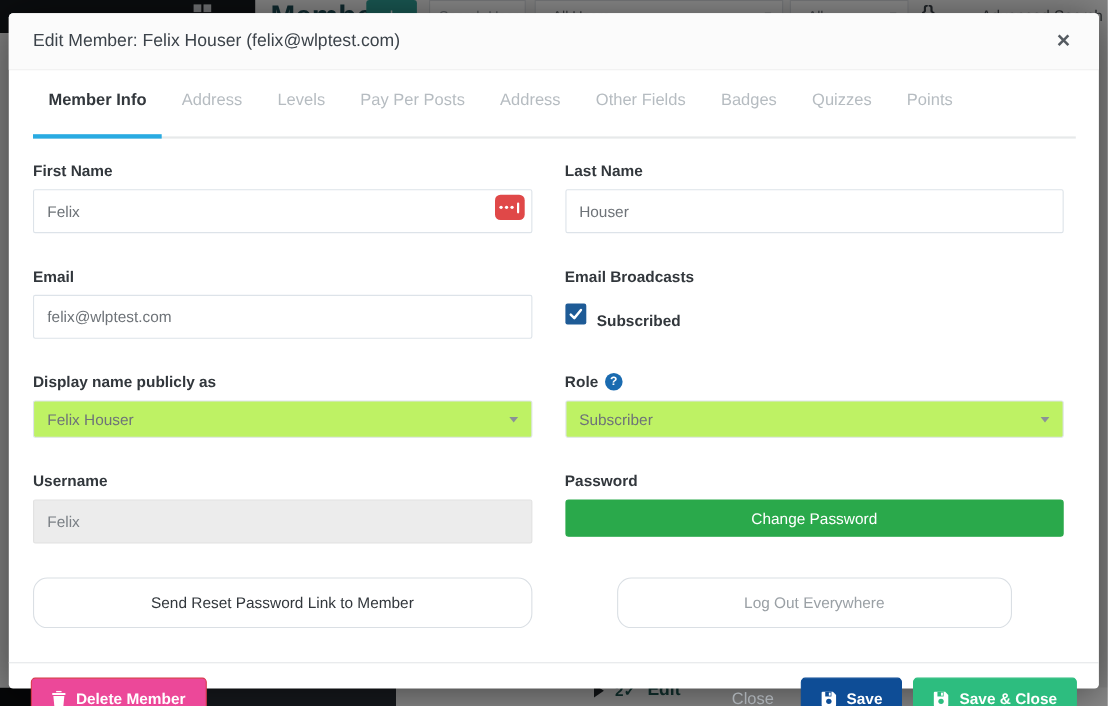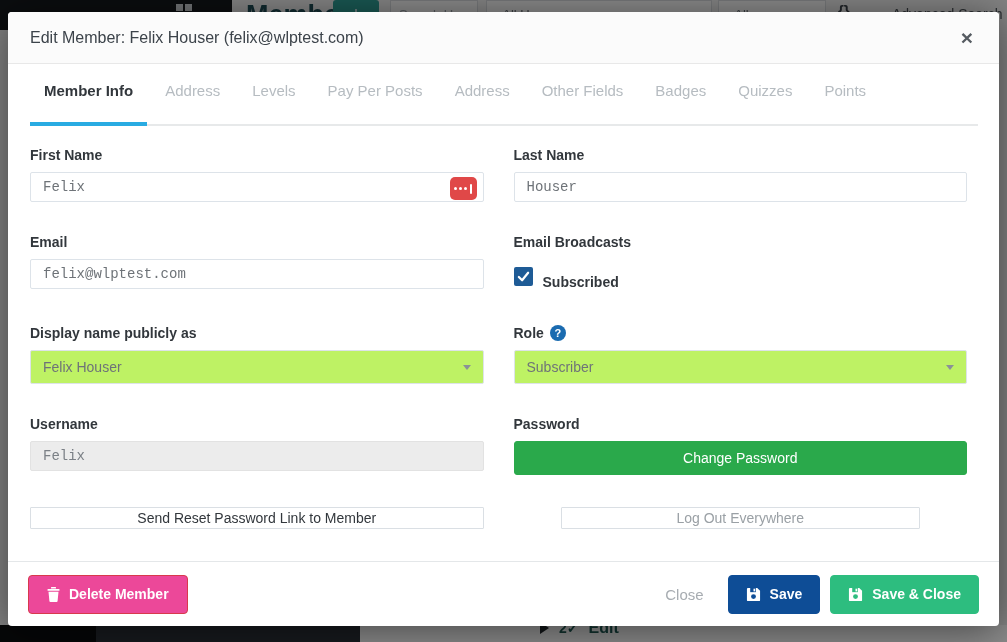--- a/index.html
+++ b/index.html
@@ -54,23 +54,23 @@
   .tab { padding:8px 14px 9px; font-size:15px; color:#b6bcc1; cursor:pointer; white-space:nowrap;
     margin-bottom:-2px; margin-right:4px; }
   .tab.active { color:#32373c; font-weight:700; border-bottom:4px solid #29abe2; padding-bottom:23px; }
 
   
   .form-grid { display:grid; grid-template-columns:1fr 1fr; column-gap:30px;
     padding:21px 32px 0 22px; flex:1 1 auto; }
   .cell { margin-bottom:31px; }
   .field-label { display:flex; align-items:center; gap:6px; font-size:14px; font-weight:700;
     color:#32373c; margin-bottom:9px; }
-  .text-input { width:100%; height:30px; border:1px solid #dde3e9; border-radius:2px;
+  .text-input { width:100%; height:40px; border:1px solid #dde3e9; border-radius:2px;
     padding:0 12px; font-size:14px; color:#6e7378; background:#fff;
-    font-family:Liberation Mono, monospace; outline:none; }
+    font-family:Liberation Sans, sans-serif; outline:none; }
   .input-wrap { position:relative; }
   .autofill-icon { position:absolute; right:7px; top:5px; width:27px; height:23px; background:#e04848;
     border-radius:5px; display:flex; align-items:center; justify-content:center; gap:2px; cursor:pointer; }
   .autofill-icon i { width:3px; height:3px; background:#fff; border-radius:50%; }
   .autofill-icon .bar { width:2px; height:10px; background:#fff; border-radius:1px; margin-left:1px; }
   .input-disabled { background:#ececec; border-color:#e2e2e2; color:#7b8086; }
 
   .checkbox-row { display:flex; align-items:center; gap:10px; height:34px; }
   .checkbox { width:19px; height:19px; background:#1e5b96; border-radius:2px; display:flex;
     align-items:center; justify-content:center; cursor:pointer; }
@@ -82,21 +82,21 @@
   .select .caret { position:absolute; right:12px; top:14px; width:0; height:0;
     border-left:4px solid transparent; border-right:4px solid transparent; border-top:5px solid #8a9197; }
 
   .help-icon { width:16px; height:16px; background:#1a6bb0; border-radius:50%; color:#fff;
     font-size:11px; font-weight:700; display:inline-flex; align-items:center; justify-content:center;
     cursor:pointer; }
 
   .btn { display:inline-flex; align-items:center; justify-content:center; gap:9px; border-radius:3px;
     font-size:14px; cursor:pointer; font-family:"Liberation Sans", sans-serif; border:1px solid transparent; }
   .btn-change-pw { width:100%; height:34px; background:#2aa94b; border-color:#2aa94b; color:#fff; }
-  .btn-outline { width:100%; height:22px; background:#fff; border:1px solid #dadfe4; border-radius:1px;
+  .btn-outline { width:100%; height:46px; background:#fff; border:1px solid #dadfe4; border-radius:13px;
     color:#32373c; }
   .btn-logout { color:#9aa0a5; width:calc(100% - 94px); margin:0 47px; }
 
   
   .modal-footer { flex:0 0 65px; border-top:1px solid #e4e7e9; display:flex; align-items:center;
     padding:0 20px; gap:10px; }
   .btn-delete { height:39px; padding:0 18px; background:#ec4899; border-color:#d8394c; color:#fff;
     font-weight:700; border-radius:4px; }
   .footer-spacer { flex:1; }
   .close-link { color:#a7acb1; font-size:15px; cursor:pointer; margin-right:14px; }

